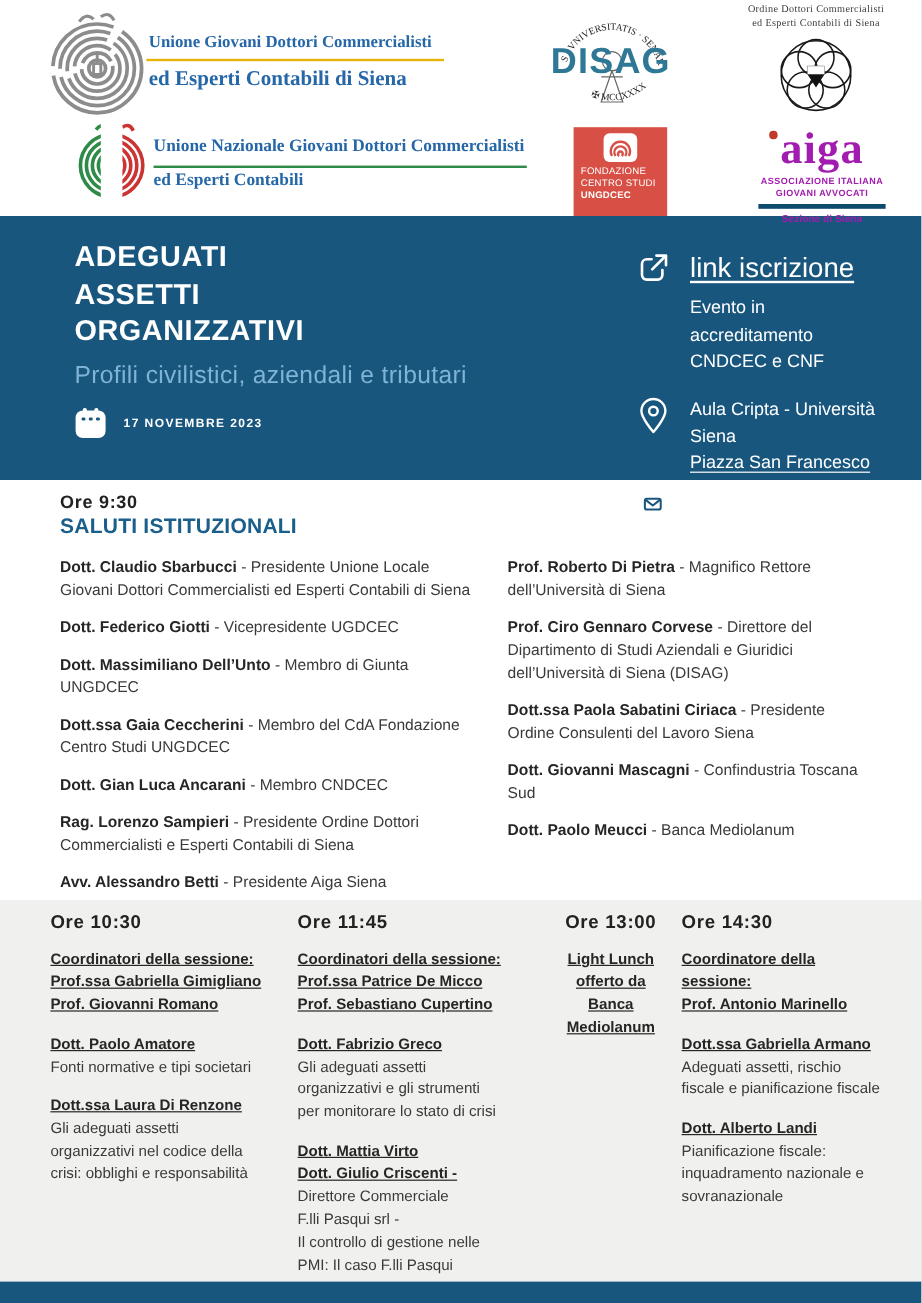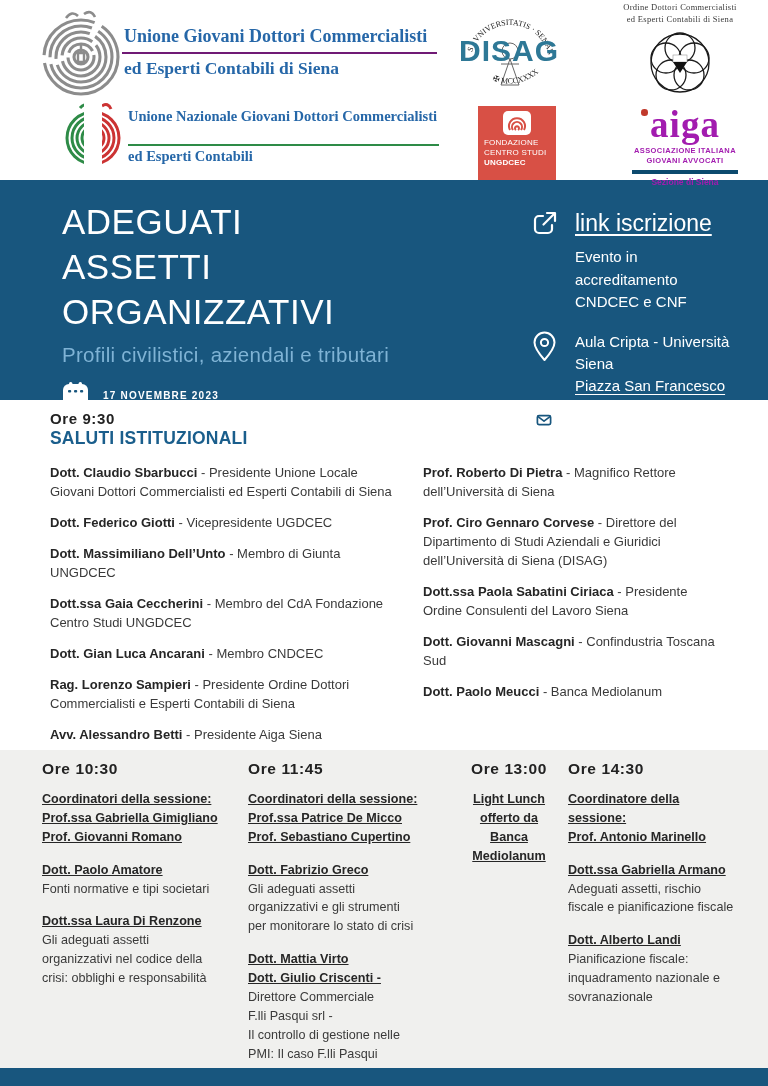--- a/index.html
+++ b/index.html
@@ -7,50 +7,50 @@
   body { font-family:"Liberation Sans","DejaVu Sans",sans-serif; }
   .poster {
     width:768px; height:1086px; margin:0 auto; background:#ffffff;
     position:relative; overflow:hidden;
   }
 
   
   .hdr { position:relative; height:180px; background:#fff; }
   .logo-ugdc { position:absolute; left:34px; top:6px; display:flex; align-items:flex-start; }
   .logo-ugdc .txt { margin-left:-6px; margin-top:20px; font-family:"Liberation Serif","DejaVu Serif",serif; color:#2667A8; font-weight:bold; }
-  .logo-ugdc .l1 { display:inline-block; font-size:18px; border-bottom:2px solid #701a75; padding:0 10px 5px 2px; }
+  .logo-ugdc .l1 { display:inline-block; font-size:14px; border-bottom:2px solid #eab308; padding:0 10px 5px 2px; }
   .logo-ugdc .l2 { font-size:17.5px; padding:4px 0 0 2px; }
 
   .logo-disag { position:absolute; left:448px; top:4px; }
   .logo-ordine { position:absolute; left:592px; top:1px; width:176px; text-align:center; }
   .logo-ordine .txt { font-family:"Liberation Serif","DejaVu Serif",serif; font-size:8.5px; color:#3a3a3a; white-space:pre-line; line-height:1.45; letter-spacing:.3px; }
 
   .logo-ungdc2 { position:absolute; left:62px; top:100px; display:flex; align-items:center; }
   .logo-ungdc2 .txt { margin-left:2px; font-family:"Liberation Serif","DejaVu Serif",serif; color:#2667A8; font-weight:bold; }
-  .logo-ungdc2 .l1 { display:inline-block; font-size:14.5px; border-bottom:2px solid #2E8B47; padding:0 2px 19px 0; }
+  .logo-ungdc2 .l1 { display:inline-block; font-size:14.5px; border-bottom:2px solid #2E8B47; padding:0 2px 7px 0; }
   .logo-ungdc2 .l2 { font-size:14.5px; padding-top:2px; }
 
   .logo-fond { position:absolute; left:478px; top:106px; width:78px; height:74px;
     background:#D85045; color:#fff; padding:4px 6px; }
   .logo-fond .mark { display:block; margin:0 auto 2px auto; }
   .logo-fond .fl { font-size:8px; line-height:1.25; letter-spacing:.2px; }
   .logo-fond .fb { font-size:8px; font-weight:bold; }
 
   .logo-aiga { position:absolute; left:610px; top:106px; width:150px; text-align:center; color:#a21caf; }
   .aiga-name { position:relative; display:inline-block; font-family:"Liberation Serif","DejaVu Serif",serif;
     font-weight:bold; font-size:37px; line-height:1; letter-spacing:1px; }
   .aiga-dot { position:absolute; left:31px; top:3px; width:6.5px; height:6.5px; border-radius:50%; background:#C0392B; }
   .aiga-sub { margin-top:3px; font-size:7.5px; font-weight:bold; letter-spacing:.4px; white-space:pre-line; line-height:1.35;
     border-bottom:4px solid #0c4a6e; display:inline-block; padding:0 2px 4px 2px; }
   .aiga-sec { margin-top:3px; font-size:8.5px; font-weight:bold;text-align:center; }
 
   
   .banner { height:220px; background:#18567E; display:flex; padding:20px 26px 0 62px; color:#fff; }
   .b-left { width:468px; flex:none; }
-  .b-title { font-size:35px; font-weight:normal; line-height:1.28; letter-spacing:.5px; white-space:pre-line; }
+  .b-title { font-size:24px; font-weight:bold; line-height:1.28; letter-spacing:.5px; white-space:pre-line; }
   .b-sub { margin-top:9px; font-size:20.5px; color:#7FB3D5; letter-spacing:.3px; }
   .b-date { margin-top:15px; display:flex; align-items:center; }
   .b-date .lbl { margin-left:14px; font-size:10px; font-weight:bold; letter-spacing:1.2px; }
 
   .b-right { flex:1; padding-top:10px; font-size:15px; }
   .row { display:flex; align-items:flex-start; }
   .row .ic { flex:none; width:28px; margin-right:17px; display:flex; justify-content:center; }
   .reg-link { font-size:23px; text-decoration:underline; text-underline-offset:3px; color:#fff; cursor:pointer; }
   .accr { margin:9px 0 0 45px; line-height:1.5; white-space:pre-line; }
   .loc-row { margin-top:17px; }

